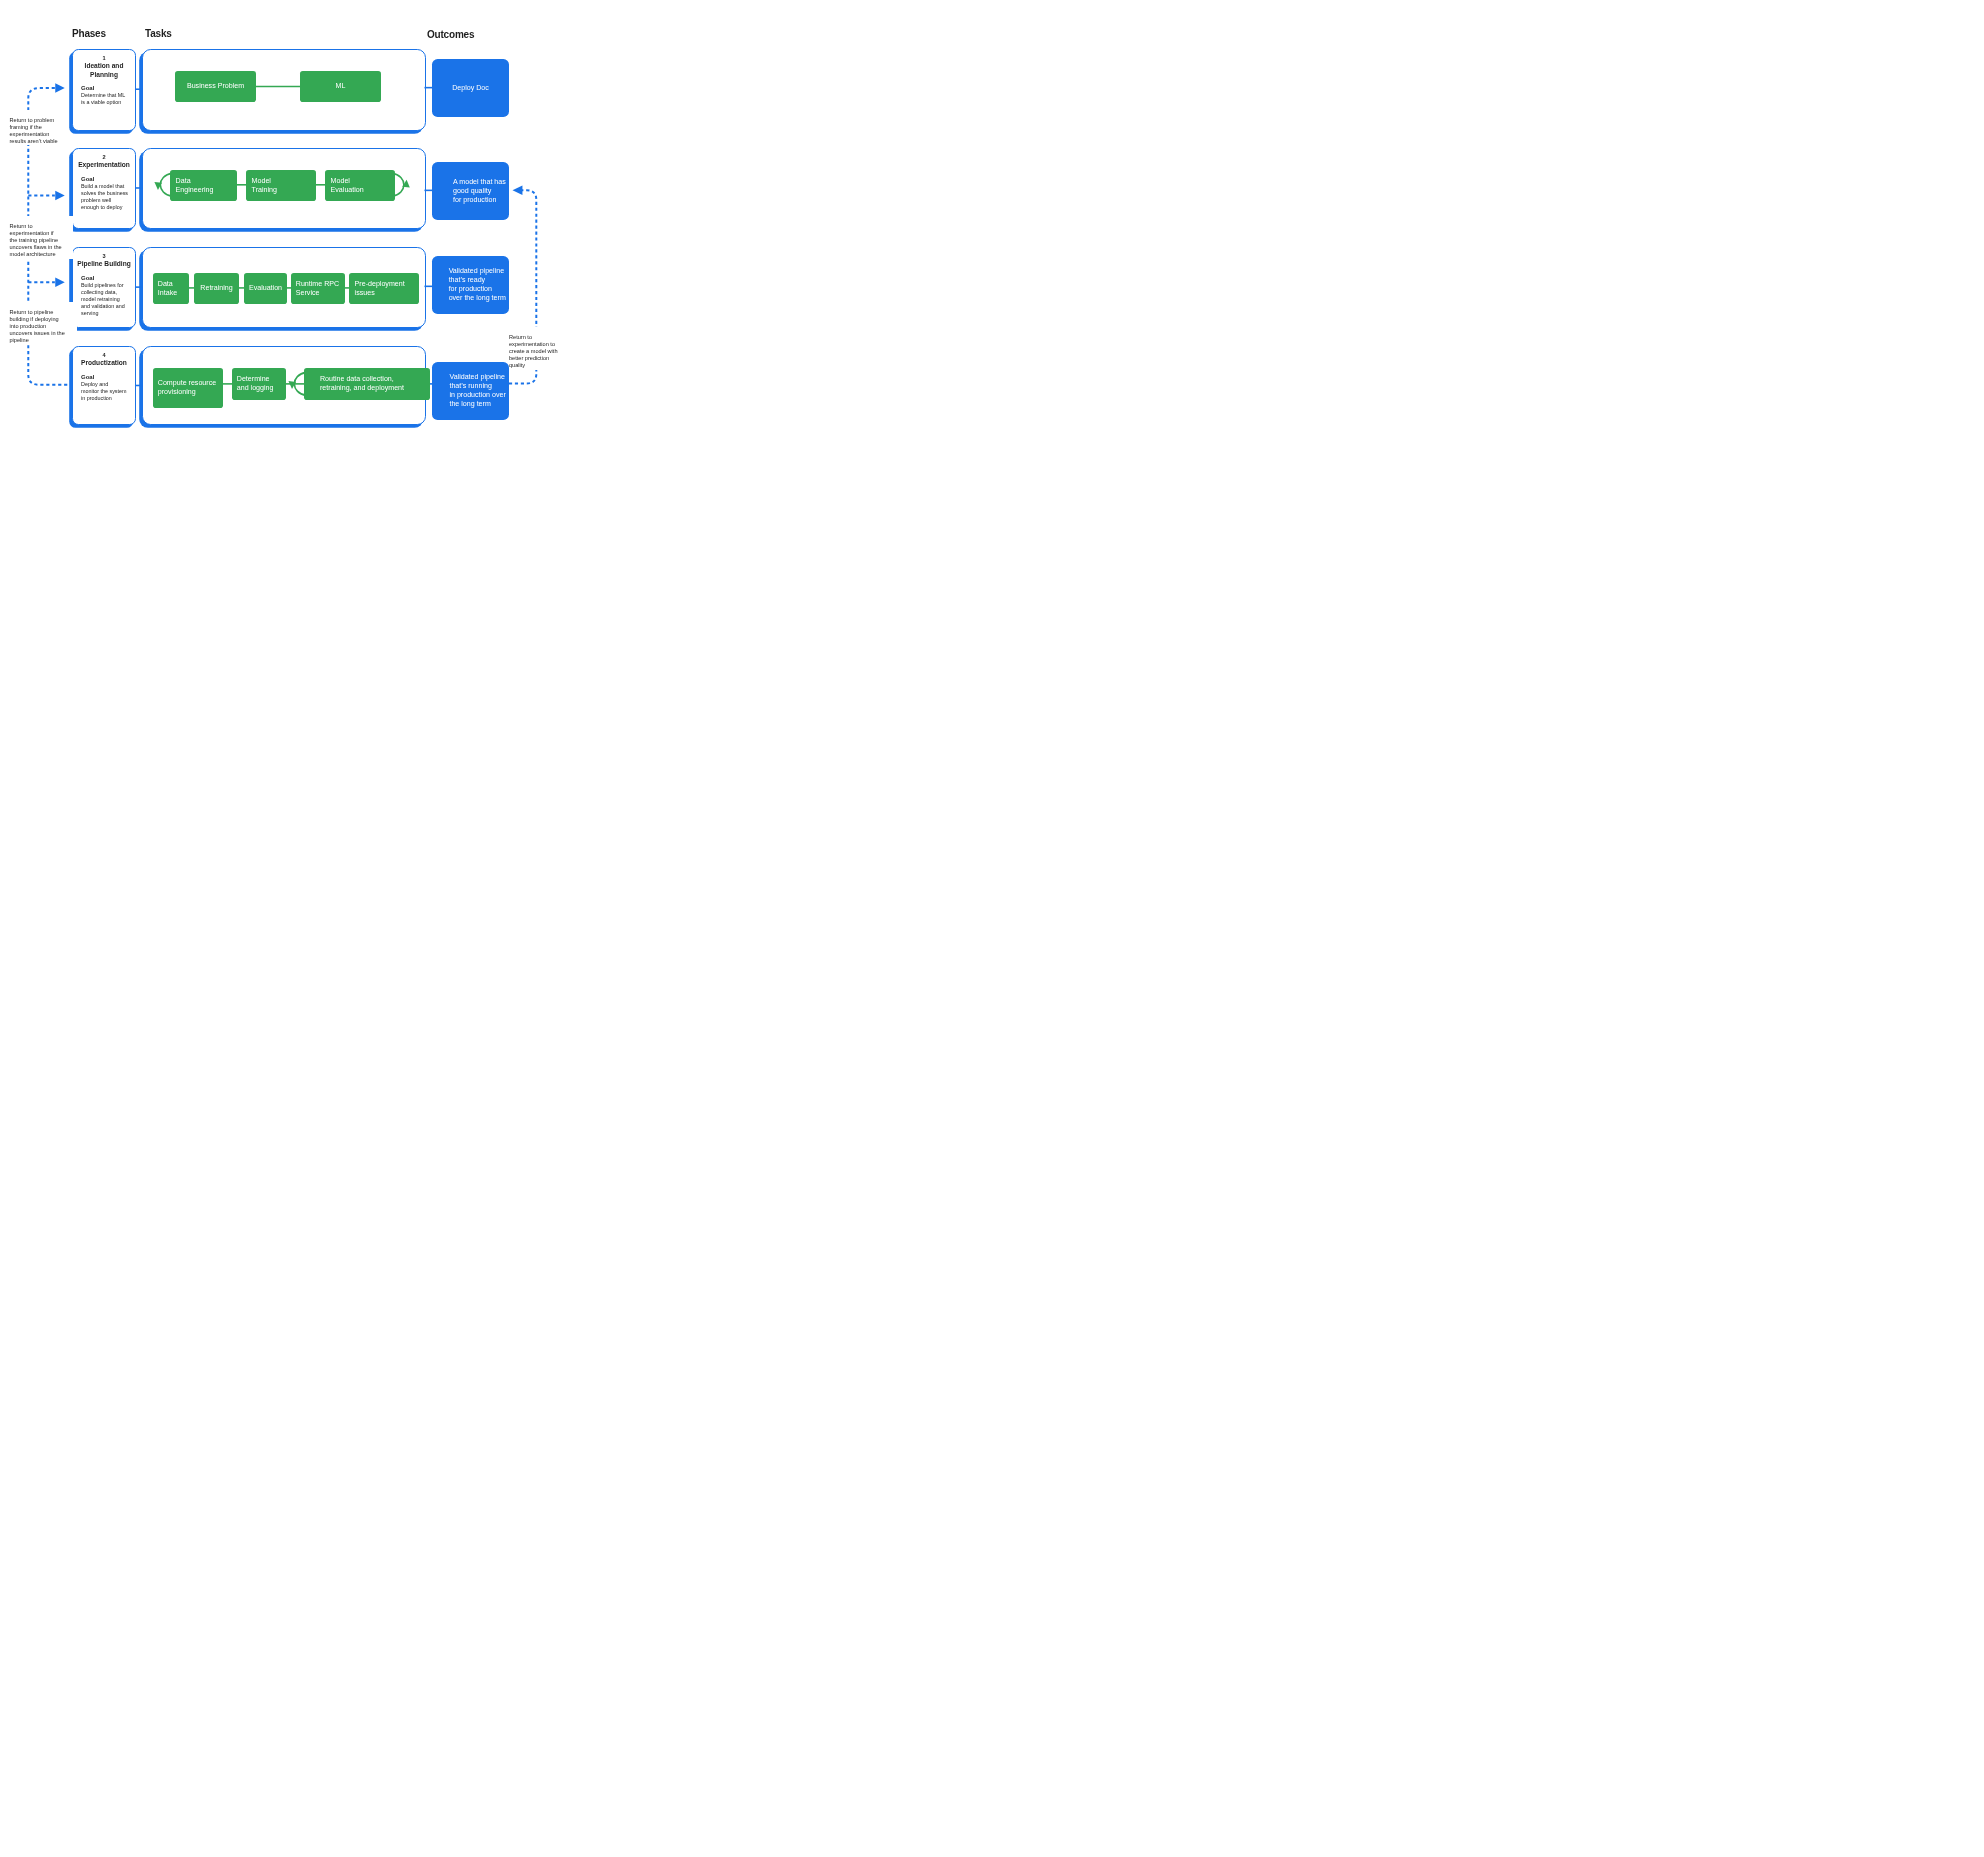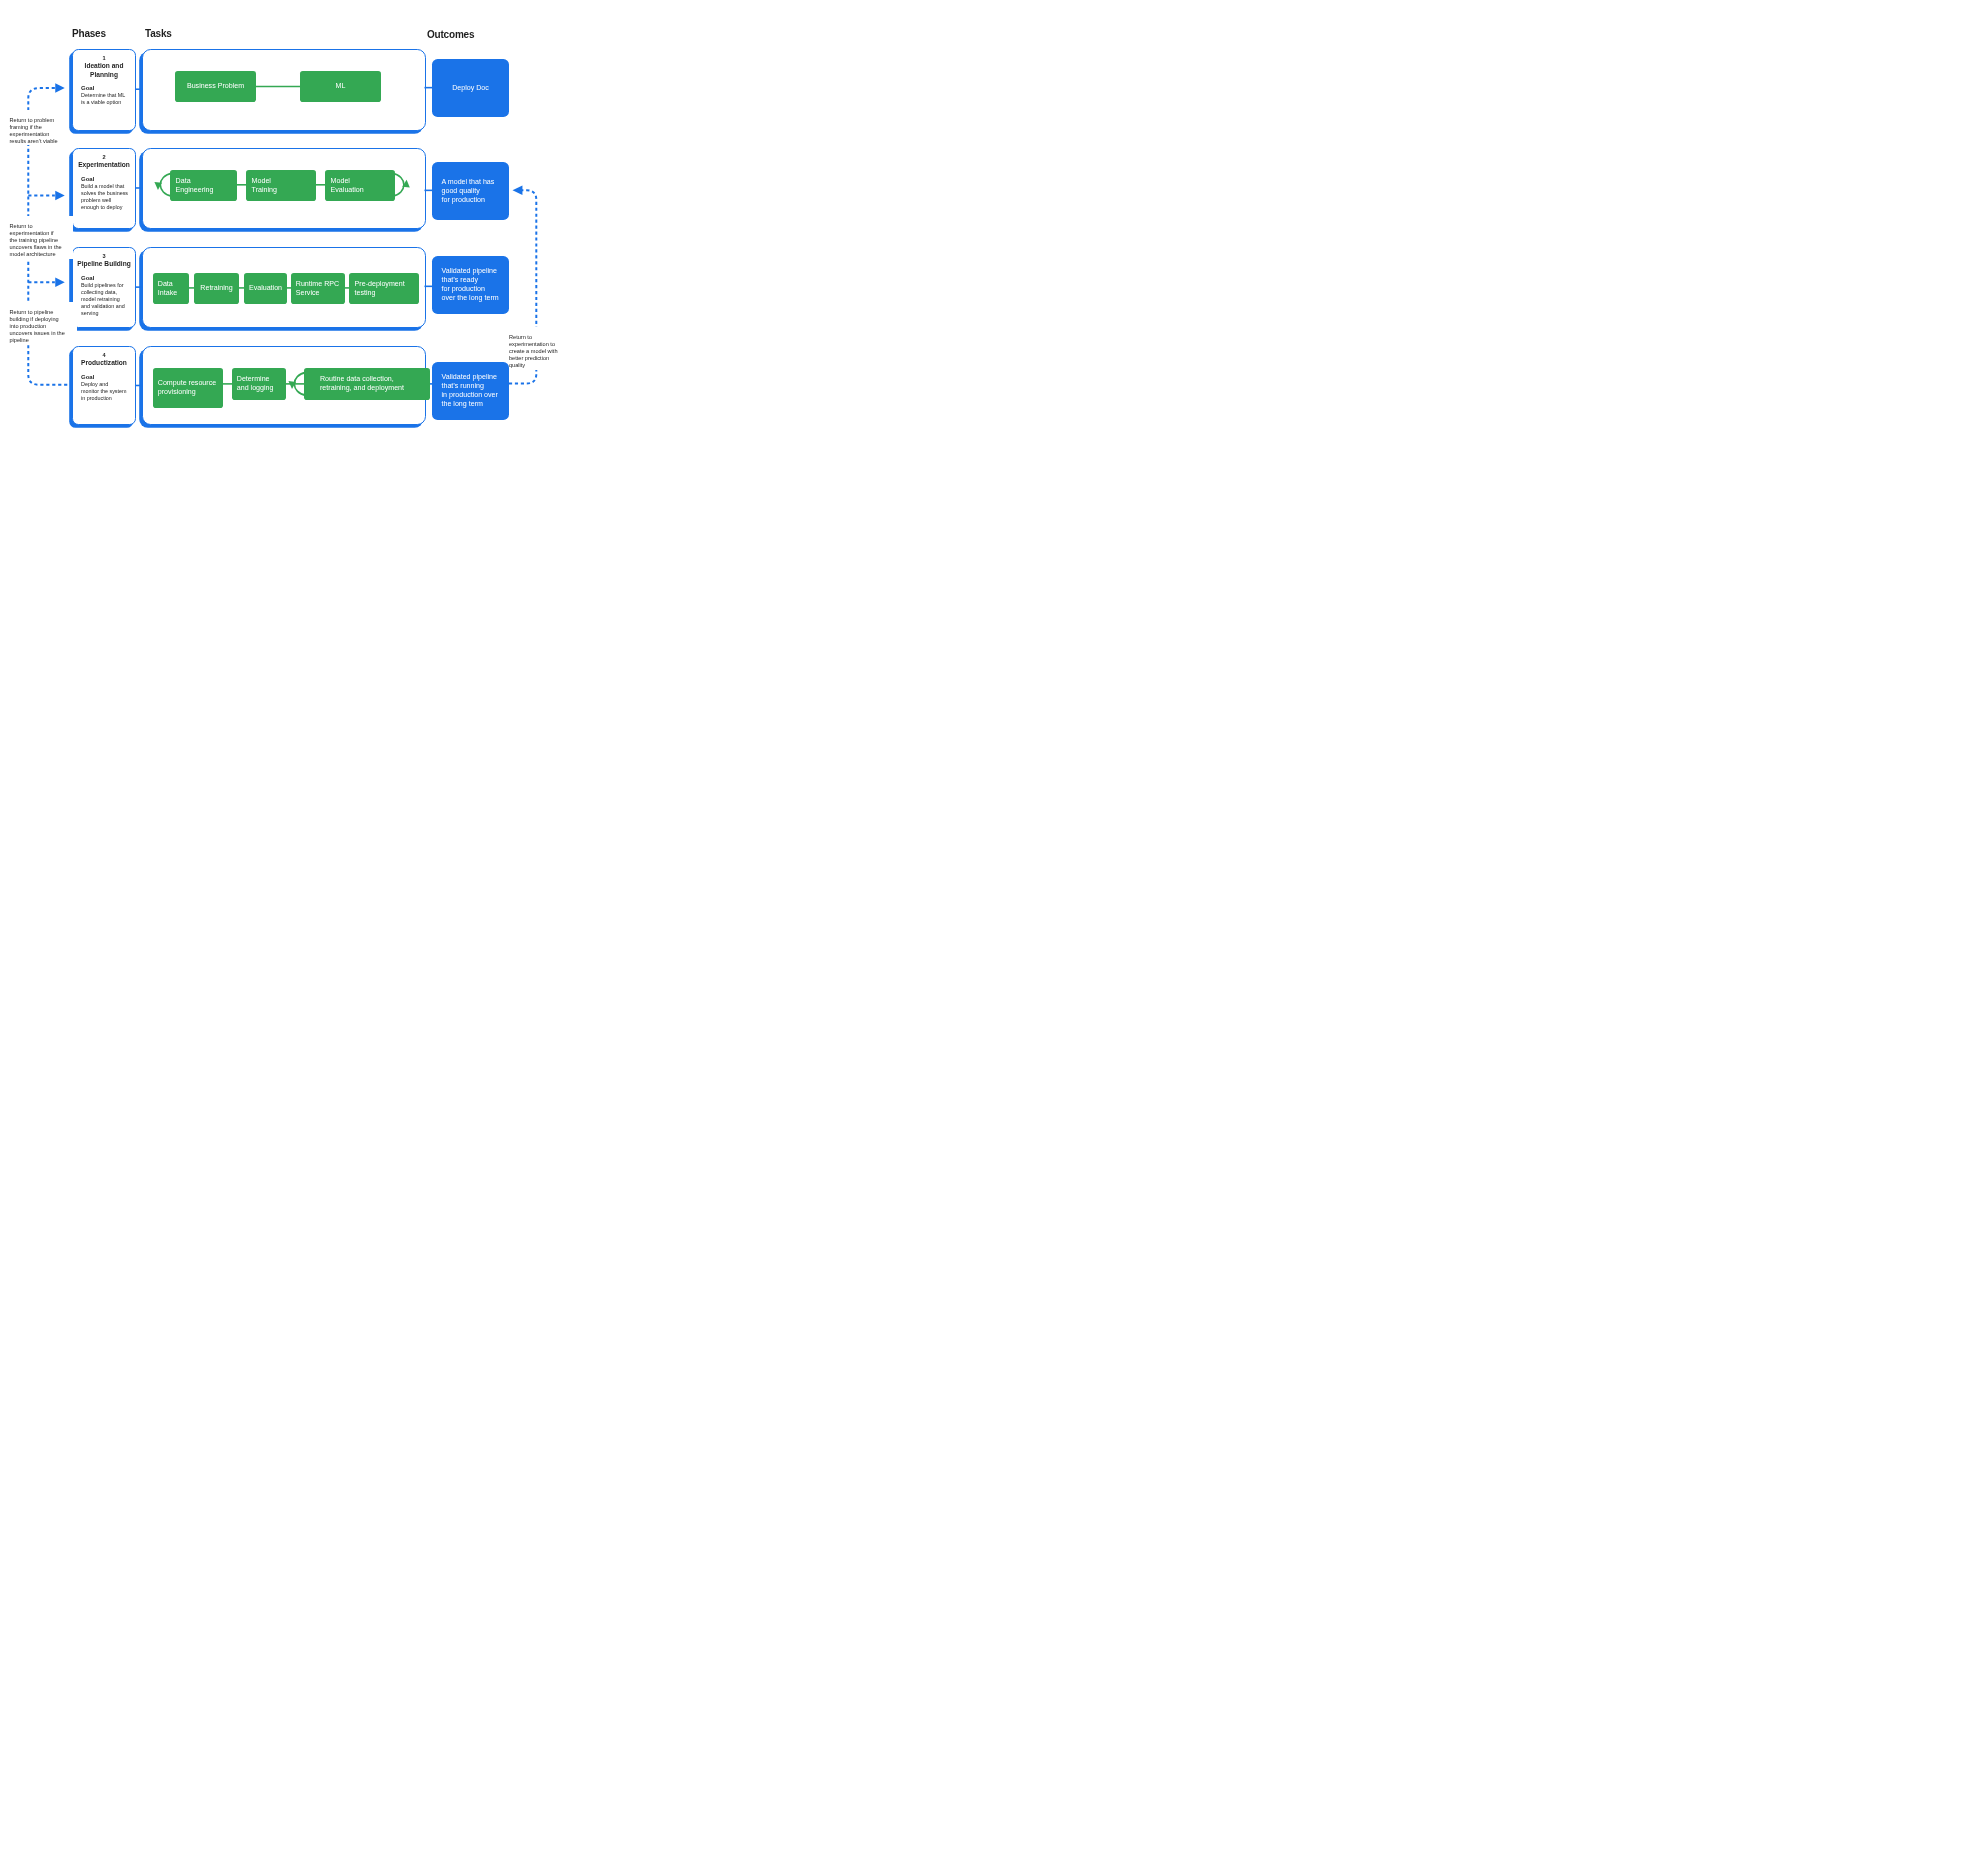--- a/index.html
+++ b/index.html
@@ -72,20 +72,21 @@
     box-sizing:border-box;
     background:var(--blue);
     border-radius:5.6px;
     color:#fff;
     font-size:7.1px;
     line-height:9px;
     display:flex;
     align-items:center;
     padding:0 3.2px 0 9.5px;
     white-space:pre-line;
+    justify-content:flex-end;
   }
   .outcome.center{
     justify-content:center;
     text-align:center;
     padding:0 2.4px;
   }
   .task{
     position:absolute;
     box-sizing:border-box;
     background:var(--green);
@@ -261,21 +262,21 @@
   </div>
   <div class="task center" style="left:244px;top:273px;width:43px;height:31px;">
     <span>Evaluation</span>
   </div>
   <div class="task" style="left:291px;top:273px;width:54px;height:31px;padding-left:4.8px;">
     <span>Runtime RPC
 Service</span>
   </div>
   <div class="task" style="left:349px;top:273px;width:70px;height:31px;">
     <span>Pre-deployment
-testing</span>
+issues</span>
   </div>
 
   <div class="task" style="left:153px;top:368px;width:70px;height:40px;padding-left:4.8px;">
     <span>Compute resource
 provisioning</span>
   </div>
   <div class="task" style="left:232px;top:368px;width:54px;height:32px;padding-left:4.8px;">
     <span>Determine
 and logging</span>
   </div>

